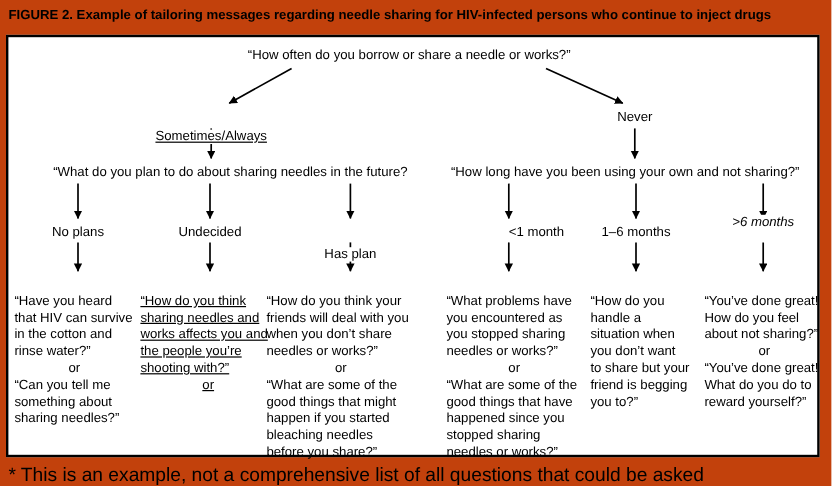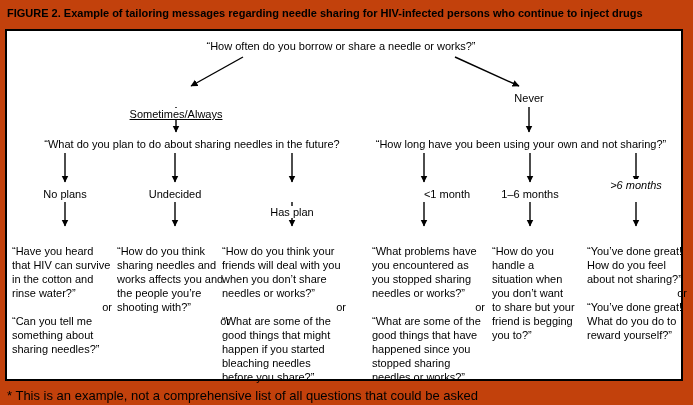--- a/index.html
+++ b/index.html
@@ -40,26 +40,26 @@
     position: absolute;
     font-size: 11px;
     line-height: 14px;
     margin-top: 12px;
   }
   .msg-q {
     white-space: pre-line;
     text-align: left;
   }
   .msg-or {
-    text-align: right;
+    text-align: center;
   }
   .footnote {
     position: absolute;
     left: 7px; top: 388px;
-    font-size: 13px;
+    font-size: 16px;
     white-space: nowrap;
   }
   .arrows {
     position: absolute;
     left: 0; top: 0;
     pointer-events: none;
   }
 </style>
 </head>
 <body>
@@ -113,21 +113,21 @@
     <div class="msg-q">“Have you heard
 that HIV can survive
 in the cotton and
 rinse water?”</div>
     <div class="msg-or">or</div>
     <div class="msg-q">“Can you tell me
 something about
 sharing needles?”</div>
   </div>
 
-  <div class="msg-block" style="left:117px; top:232px; width:113px;">
+  <div class="msg-block" style="left:117px; top:232px; width:113px;text-decoration:underline;">
     <div class="msg-q">“How do you think
 sharing needles and
 works affects you and
 the people you’re
 shooting with?”</div>
     <div class="msg-or">or</div>
   </div>
 
   <div class="msg-block" style="left:222px; top:232px; width:124px;">
     <div class="msg-q">“How do you think your

